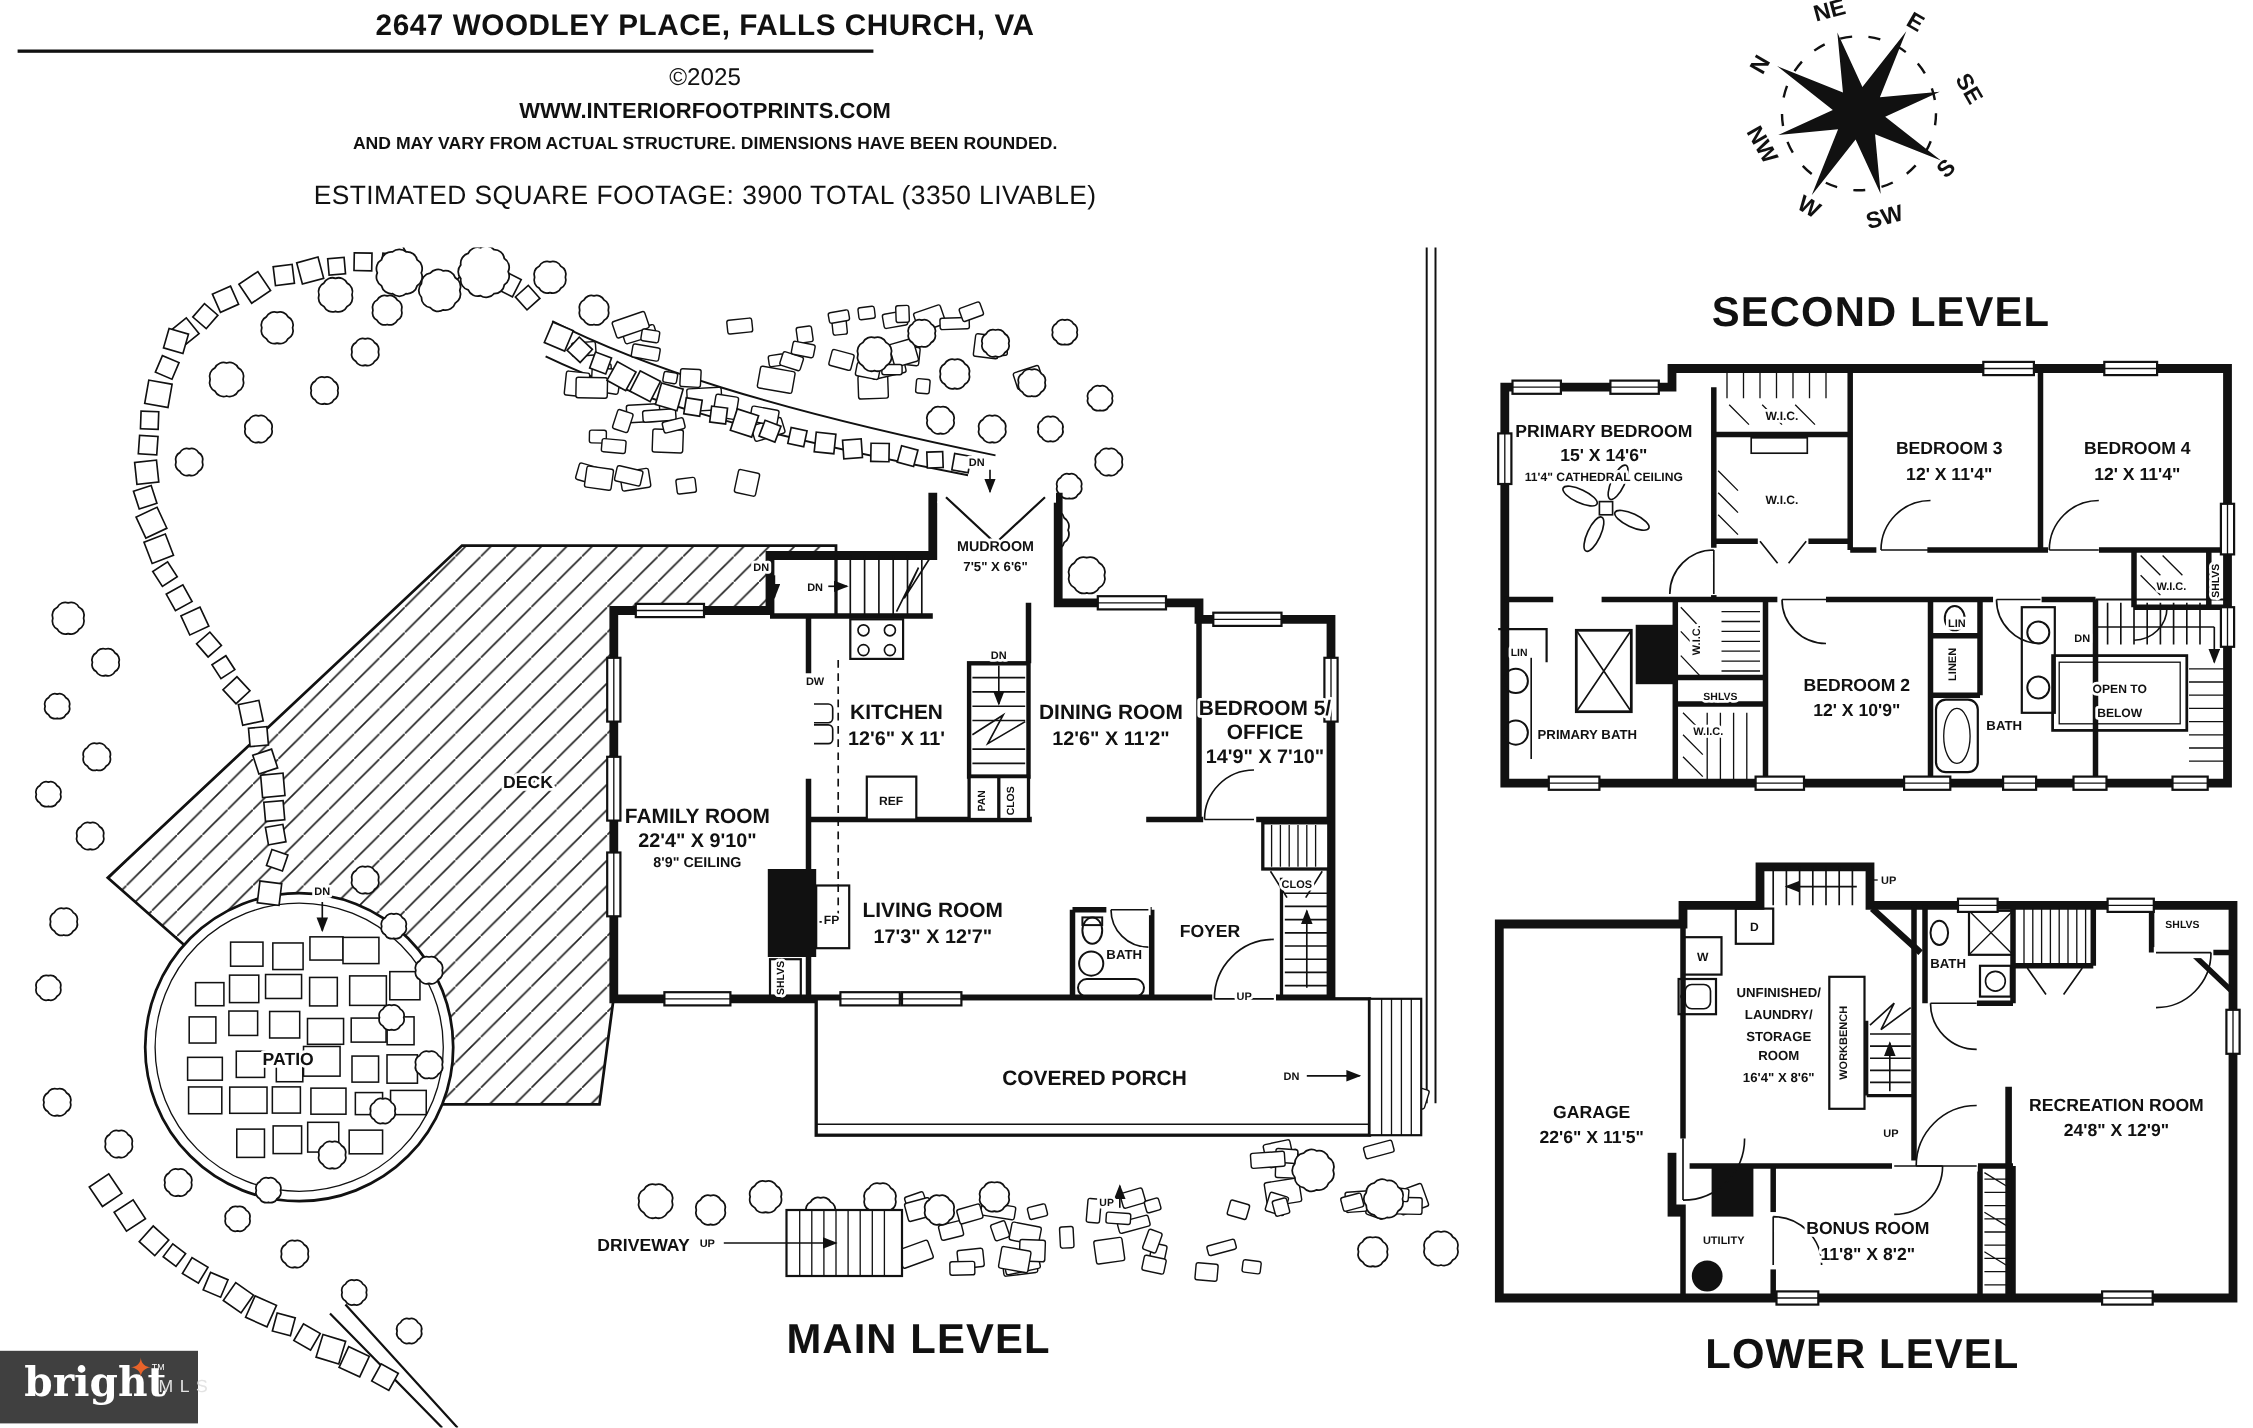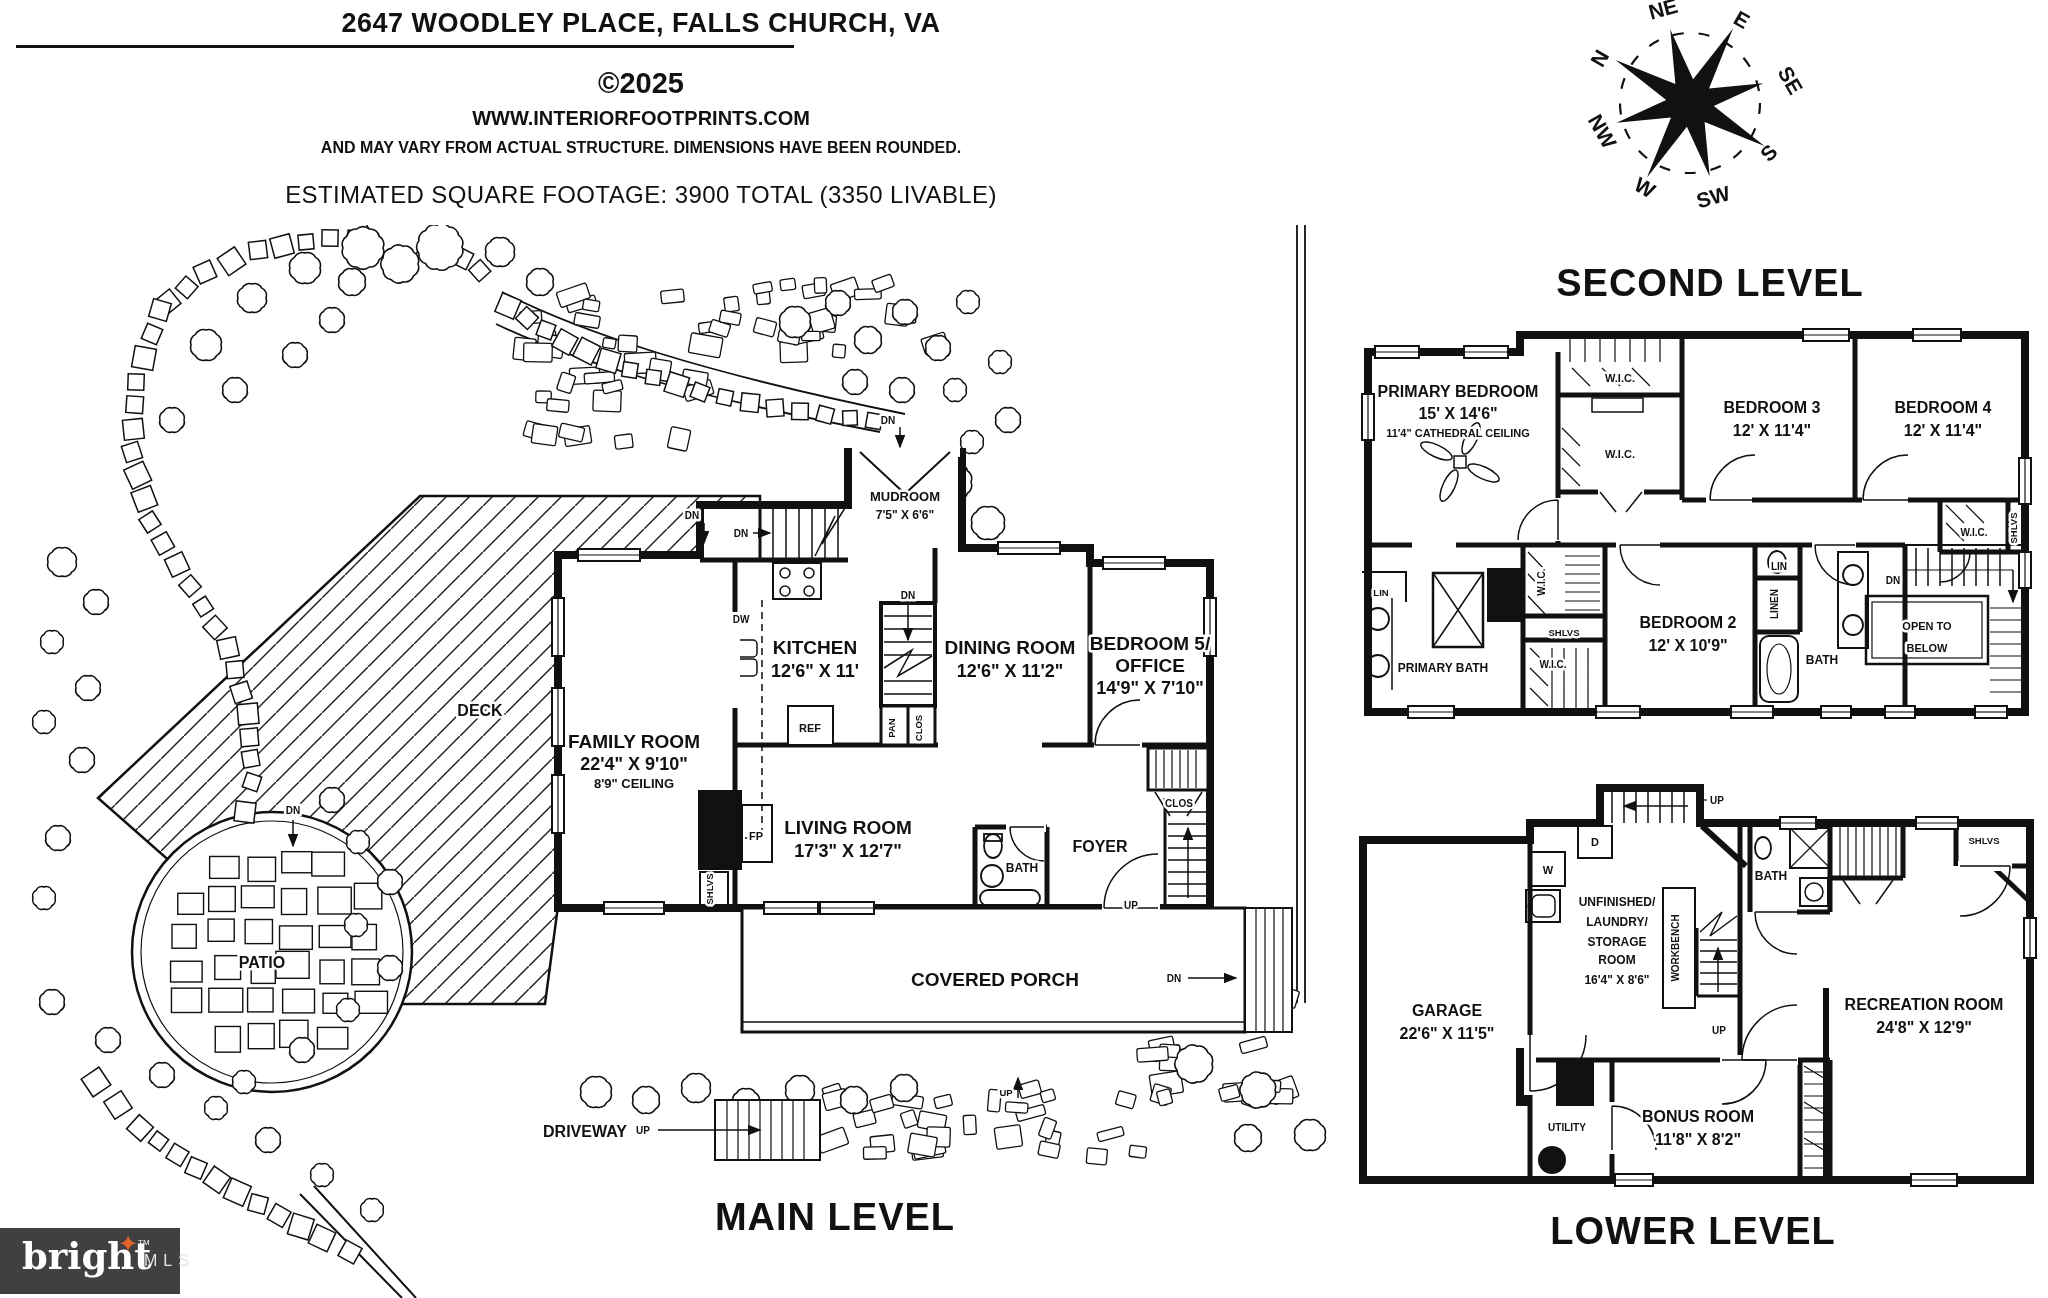--- a/index.html
+++ b/index.html
@@ -1,21 +1,21 @@
 <!DOCTYPE html>
 <html><head>
 <meta charset="utf-8">
 <style>
   html,body{margin:0;padding:0;background:#fff;}
   .canvas{position:relative;width:2048px;height:1298px;background:#fff;overflow:hidden;
           font-family:"Liberation Sans",sans-serif;color:#111;}
   .hdr{position:absolute;left:16px;top:8px;width:1250px;text-align:center;}
   .hdr .addr{font-size:27px;font-weight:bold;letter-spacing:.5px;}
   .hdr .rule{width:778px;height:3px;background:#111;margin-top:6px;}
-  .hdr .copy{font-size:29px;font-weight:bold;margin-top:19px;}
+  .hdr .copy{font-size:22px;font-weight:normal;margin-top:9px;}
   .hdr .site{font-size:20px;font-weight:bold;margin-top:7px;}
   .hdr .disc{font-size:16px;font-weight:bold;margin-top:9px;}
   .hdr .sqft{font-size:24px;font-weight:normal;margin-top:24px;letter-spacing:.4px;}
   svg{position:absolute;}
   svg text{fill:#111;font-family:"Liberation Sans",sans-serif;font-weight:bold;
            text-anchor:middle;paint-order:stroke;stroke:#fff;stroke-width:5px;stroke-linejoin:round;}
   svg text.nohalo{stroke:none;}
   .t38{font-size:38px;letter-spacing:1px;}
   .t19{font-size:19px;} .t18{font-size:18px;} .t16{font-size:16px;}
   .t13{font-size:13px;} .t12{font-size:12px;} .t11{font-size:11px;} .t10{font-size:10px;} .t9{font-size:9.5px;}

